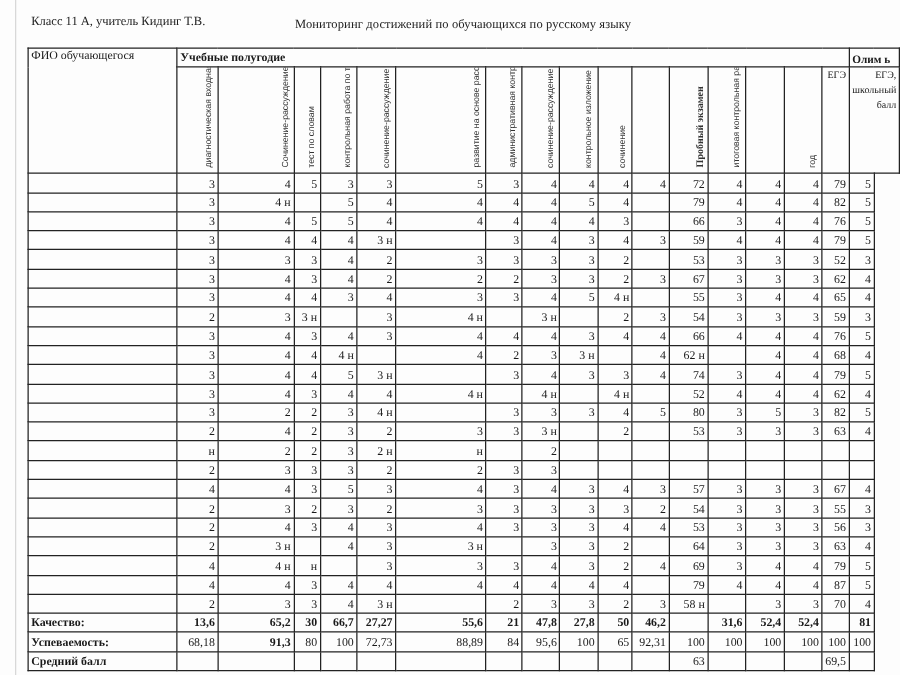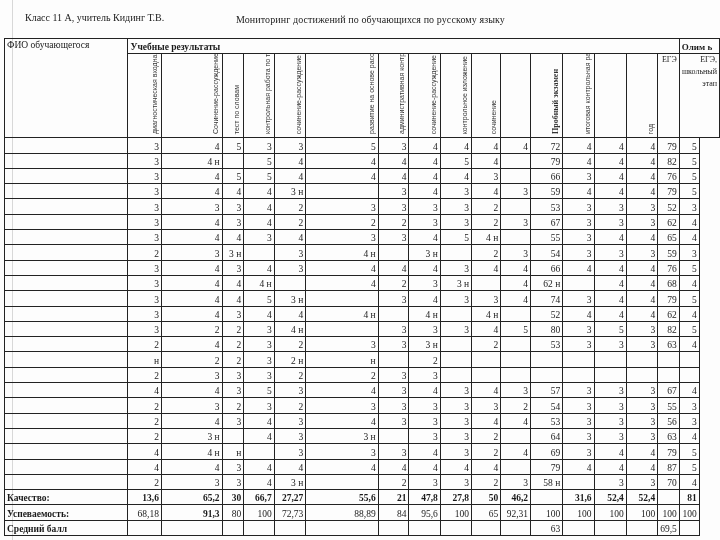--- a/index.html
+++ b/index.html
@@ -2,21 +2,21 @@
 <html><head>
 <meta charset="utf-8">
 <style>
   html, body { margin: 0; padding: 0; background: #ffffff; }
   body { width: 720px; height: 540px; overflow: hidden; position: relative;
          font-family: "Liberation Serif", "DejaVu Serif", serif; color: #1a1a1a; }
   .page { position: absolute; left: 0; top: 0; width: 720px; height: 540px; background: #fdfdfd; }
   .scan-edge { position: absolute; left: 12px; top: 0; width: 1px; height: 540px; background: #d8d8d8; }
   .title { position: absolute; left: 236px; top: 14px; font-size: 10px; letter-spacing: 0.1px; color: #222; }
   .class-info { position: absolute; left: 25px; top: 12px; font-size: 10px; color: #222; }
-  table.grid { position: absolute; left: 4px; top: 38px; border-collapse: collapse; table-layout: fixed; }
+  table.grid { position: absolute; left: 22px; top: 38px; border-collapse: collapse; table-layout: fixed; }
   table.grid td { border: 1px solid #222; padding: 0 2px; font-size: 9.5px; height: 14.3px; line-height: 12px;
                   text-align: right; vertical-align: bottom; white-space: nowrap; overflow: hidden; }
   table.grid td.name { text-align: left; font-weight: bold; }
   table.grid td.name-normal { text-align: left; font-weight: normal; }
   .hdr-top td { height: 27px; vertical-align: top; }
   .hdr-rot td { height: 82px; vertical-align: bottom; padding: 2px 1px; }
   .rot { writing-mode: vertical-rl; transform: rotate(180deg); font-family: "Liberation Sans", "DejaVu Sans", sans-serif;
          font-size: 7px; line-height: 8px; text-align: left; display: inline-block; max-height: 80px; color: #333; }
   .rot.bold { font-weight: bold; font-size: 8px; font-family: "Liberation Serif", serif; }
   .hdr-label { font-weight: bold; font-size: 10px; text-align: left !important; line-height: 12px; }
@@ -52,42 +52,42 @@
         <col style="width:33px">
         <col style="width:32px">
         <col style="width:20px">
       <col style="width:20px">
         <col style="width:20px">
     </colgroup>
     <tbody id="tbody">
       <tr class="hdr-top">
         <td rowspan="2" class="name-normal" style="vertical-align:top">ФИО обучающегося</td>
         <td colspan="16" class="hdr-label">
-          <span style="display:inline-block;width:70px;text-align:center">Учебные результаты</span>
+          <span style="display:inline-block;width:70px;text-align:center">Учебные полугодие</span>
         </td>
         <td colspan="2" class="hdr-label" style="text-align:right;font-size:9px">Олим ь</td>
       </tr>
       <tr class="hdr-rot">
         <td><span class="rot">диагностическая входная работа (КДР)</span></td>
         <td><span class="rot">Сочинение-рассуждение</span></td>
         <td><span class="rot">тест по словам</span></td>
         <td><span class="rot">контрольная работа по теме "Желание"</span></td>
         <td><span class="rot">сочинение-рассуждение</span></td>
         <td><span class="rot">развитие на основе рассказов</span></td>
         <td><span class="rot">административная контрольная работа в форме 1 полугодие</span></td>
         <td><span class="rot">сочинение-рассуждение</span></td>
         <td><span class="rot">контрольное изложение</span></td>
         <td><span class="rot">сочинение</span></td>
         <td></td>
         <td><span class="rot bold">Пробный экзамен</span></td>
         <td><span class="rot">итоговая контрольная работа 2 полугодие</span></td>
         <td></td>
         <td><span class="rot">год</span></td>
         <td class="ege-hdr">ЕГЭ</td>
-        <td colspan="2" class="ege-hdr" style="white-space:normal">ЕГЭ, школьный этап</td>
+        <td colspan="2" class="ege-hdr" style="white-space:normal">ЕГЭ, школьный балл</td>
       </tr>
     <tr class="thick-top">
           <td></td>
           <td>3</td>
           <td>4</td>
           <td>5</td>
           <td>3</td>
           <td>3</td>
           <td>5</td>
           <td>3</td>

